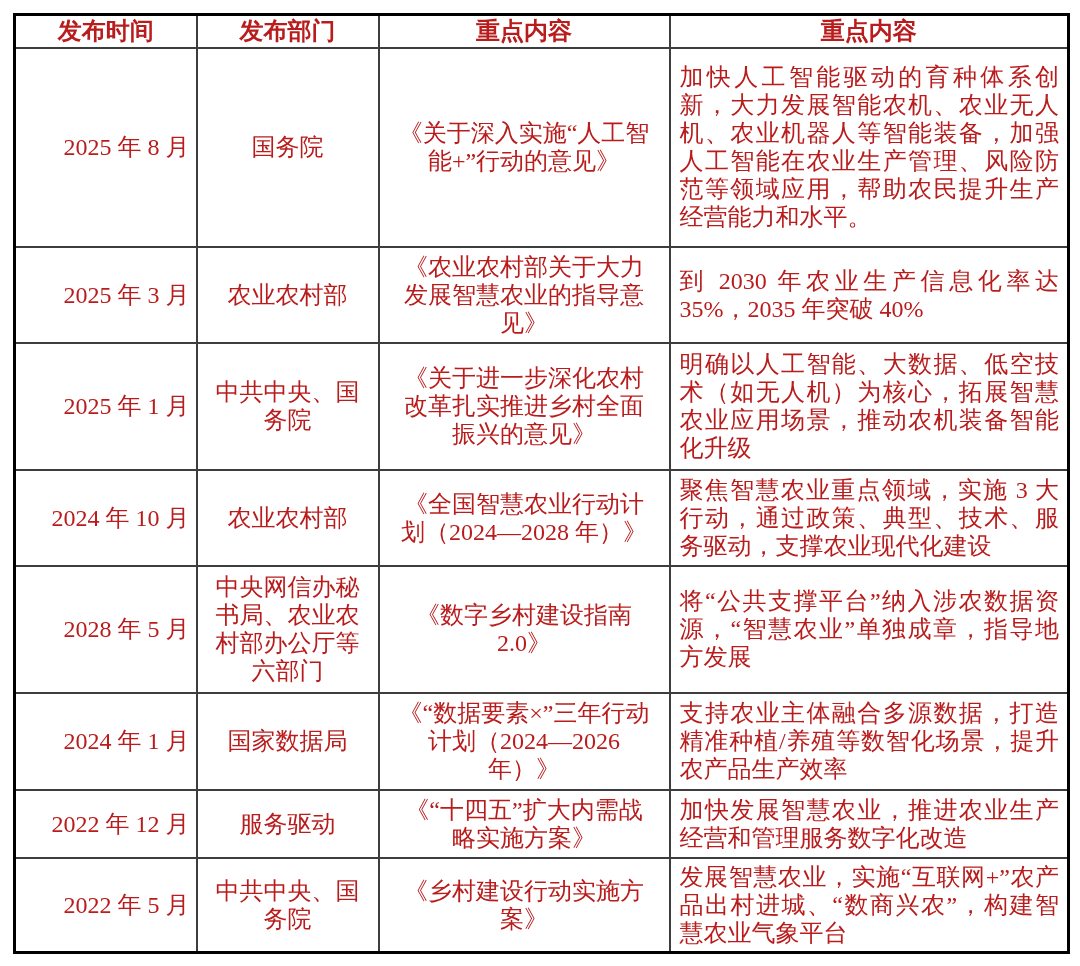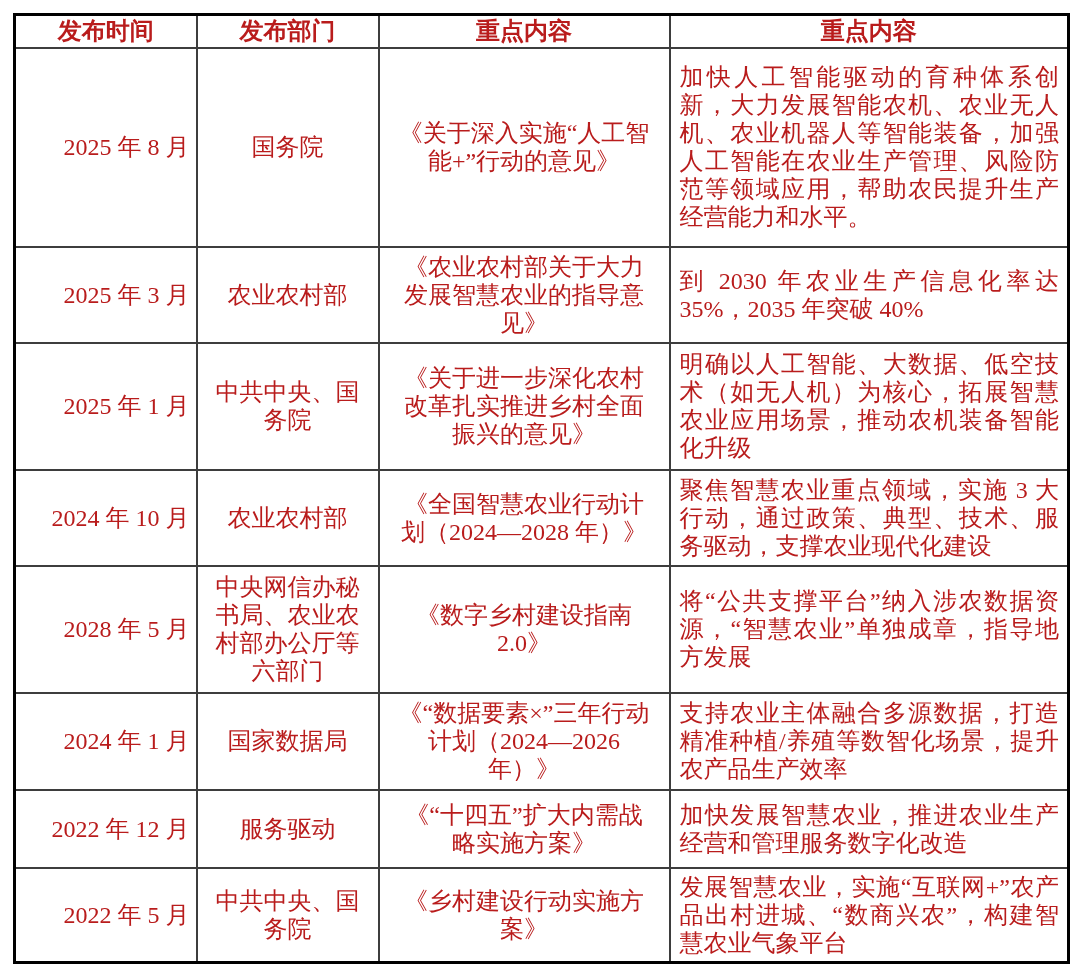--- a/index.html
+++ b/index.html
@@ -62,21 +62,21 @@
     text-align: justify;
     padding: 4px 8px 4px 9px;
   }
   
   .row-h-0 { height: 199px; }
   .row-h-1 { height: 96px; }
   .row-h-2 { height: 127px; }
   .row-h-3 { height: 96px; }
   .row-h-4 { height: 127px; }
   .row-h-5 { height: 97px; }
-  .row-h-6 { height: 78px; }
+  .row-h-6 { height: 68px; }
   .row-h-7 { height: 87px; }
 </style>
 </head>
 <body>
 
 <div class="page">
   <table class="policy-table">
     <colgroup>
       <col class="c1">
         <col class="c2">

